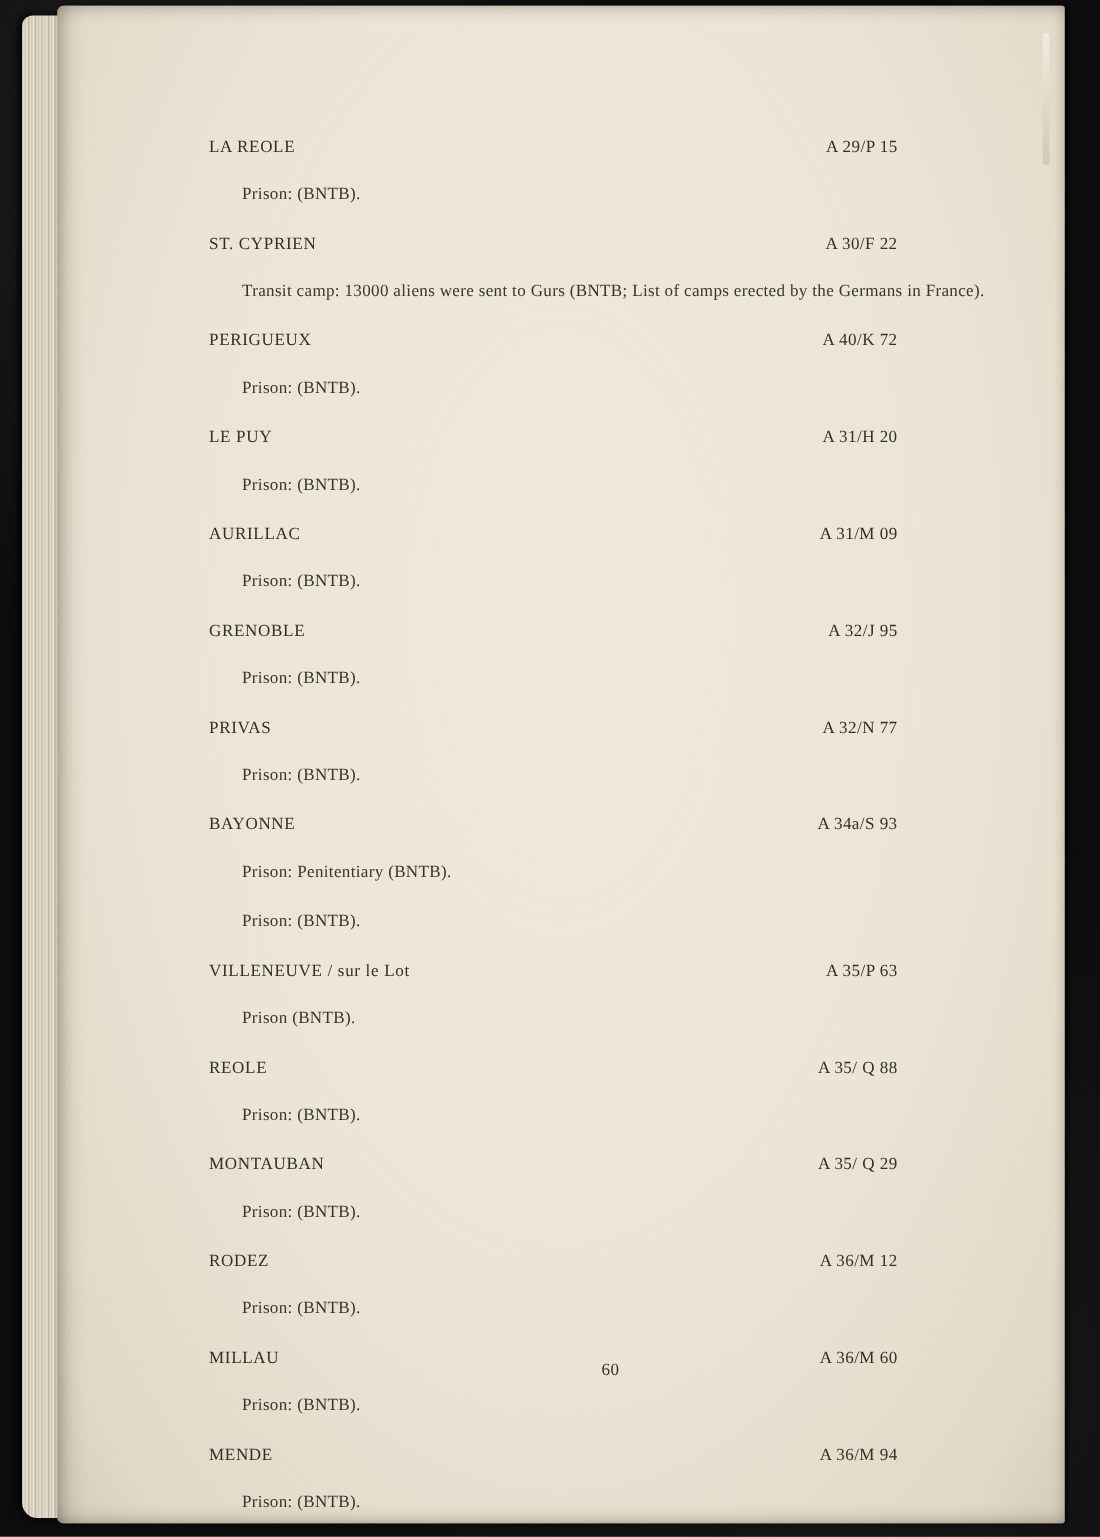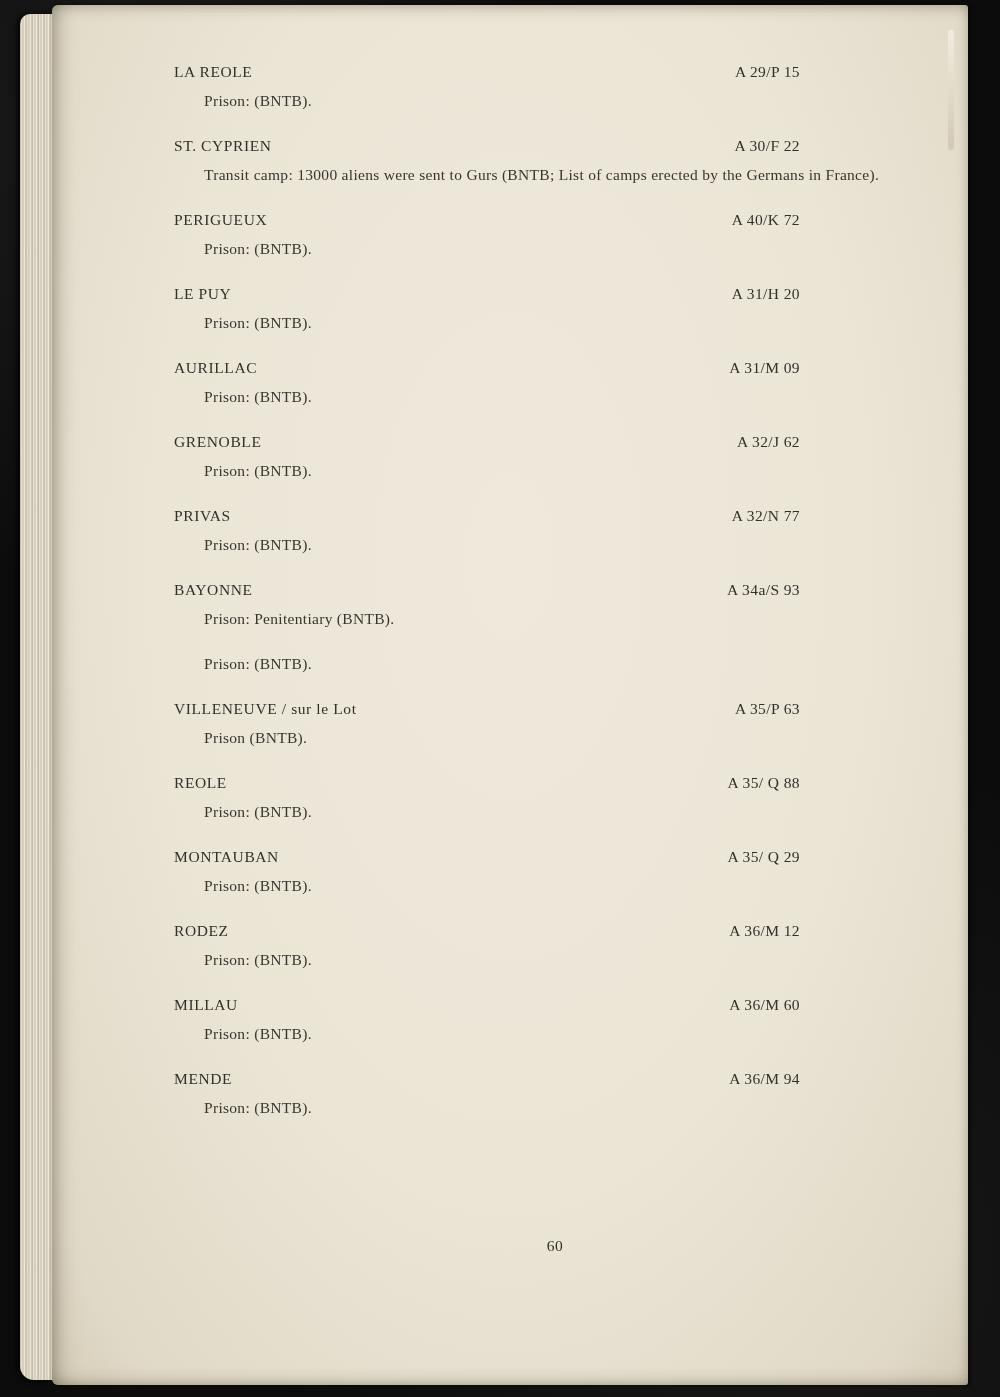--- a/index.html
+++ b/index.html
@@ -58,24 +58,24 @@
     top: 25px;
     width: 6px;
     height: 120px;
     background: linear-gradient(180deg, #f3eee1, #cfc7b3);
     border-radius: 3px;
     opacity: 0.9;
   }
 
   .content {
     position: absolute;
-    left: 0;
+    left: 16px;
     top: 0;
     width: 100%;
-    padding-top: 54px;
+    padding-top: 116px;
     box-sizing: border-box;
   }
 
   .entry {
     position: relative;
     margin: 0 0 19px 0;
     padding-left: 122px;
     padding-right: 40px;
   }
 
@@ -96,21 +96,21 @@
     top: 0;
     right: 128px;
     font-size: 15.5px;
     letter-spacing: 0.4px;
     white-space: nowrap;
     color: #33302a;
     text-align: right;
   }
 
   .entry-detail {
-    margin-top: 3px;
+    margin-top: 17px;
     padding-left: 30px;
     font-size: 15.5px;
     line-height: 26px;
     letter-spacing: 0.3px;
     color: #3a362f;
     white-space: nowrap;
   }
 
   .page-number {
     position: absolute;
@@ -170,21 +170,21 @@
     <div class="entry-head">
       <span class="entry-name">AURILLAC</span>
       <span class="entry-code">A 31/M 09</span>
     </div>
     <div class="entry-detail">Prison:  (BNTB).</div>
   </div>
 
   <div class="entry">
     <div class="entry-head">
       <span class="entry-name">GRENOBLE</span>
-      <span class="entry-code">A 32/J 62</span>
+      <span class="entry-code">A 32/J 95</span>
     </div>
     <div class="entry-detail">Prison:  (BNTB).</div>
   </div>
 
   <div class="entry">
     <div class="entry-head">
       <span class="entry-name">PRIVAS</span>
       <span class="entry-code">A 32/N 77</span>
     </div>
     <div class="entry-detail">Prison:  (BNTB).</div>

